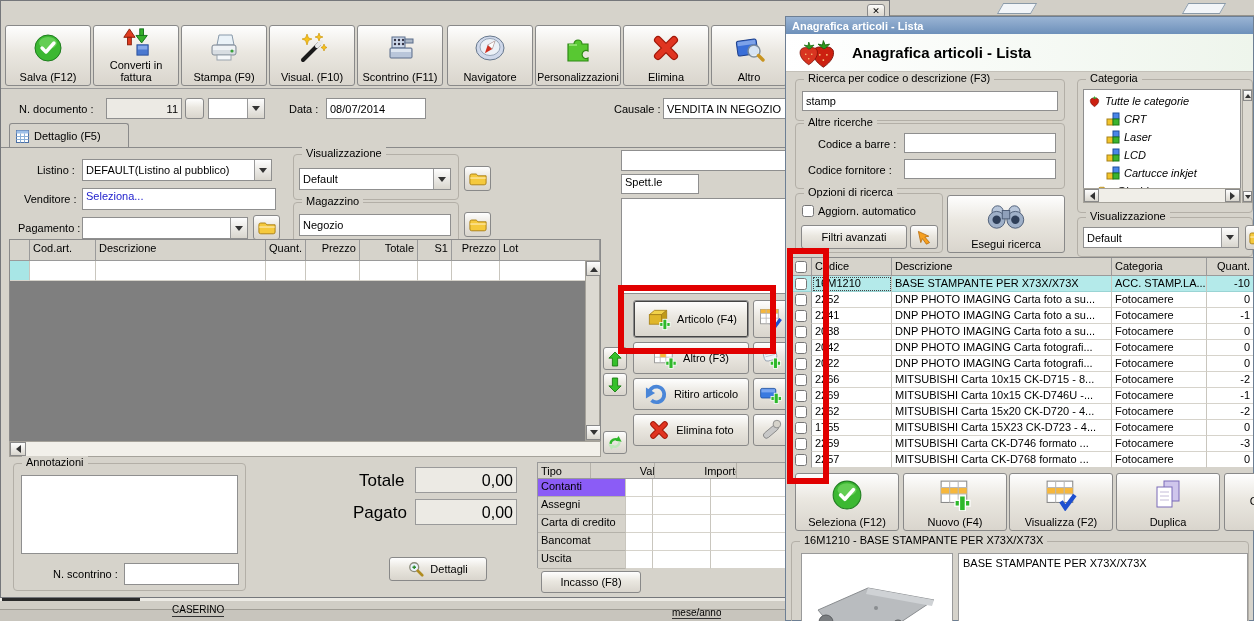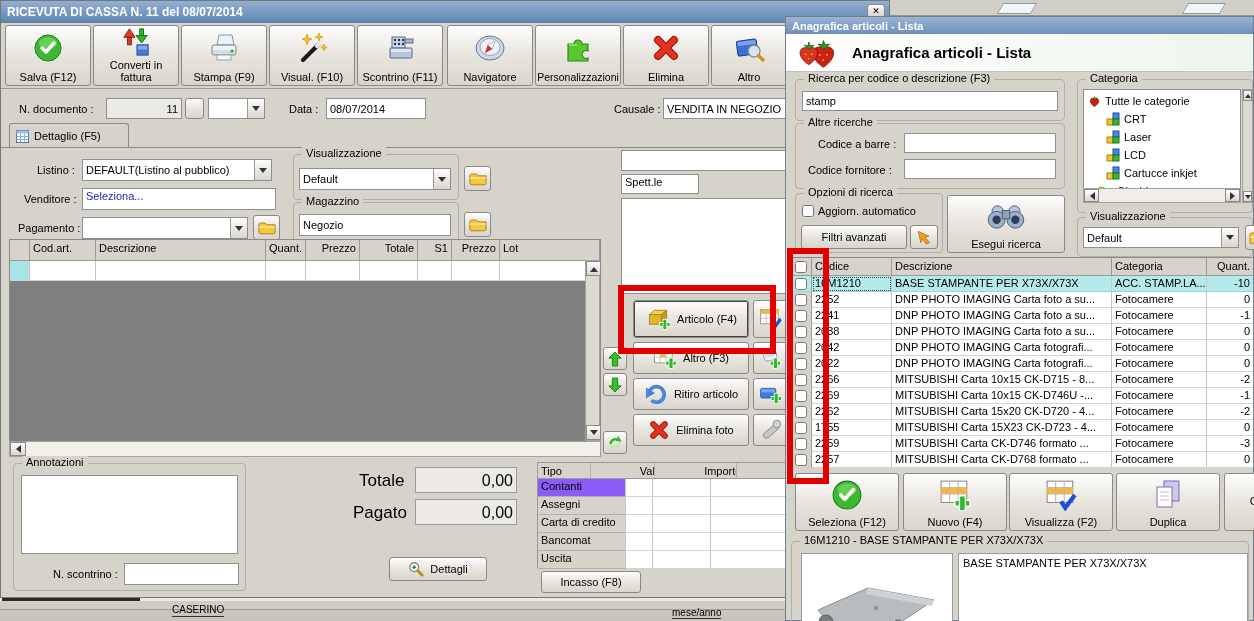--- a/index.html
+++ b/index.html
@@ -52,23 +52,20 @@
 
   <div class="abs" style="left:0;top:598px;width:785px;height:23px;background:#c8c5bd;">
     <div class="abs" style="left:0;top:0;width:785px;height:3px;background:#eceae4;"></div>
     <div class="abs" style="left:2px;top:0;width:138px;height:3px;background:#2a2a2a;"></div>
     <div class="abs" style="left:0;top:3px;width:785px;height:9px;background:#d0cdc5;border-bottom:1px solid #a09d95;"></div>
     <div class="abs lbl" style="left:172px;top:6px;font-size:10px;border-bottom:1px solid #333;height:13px;overflow:hidden;">CASERINO</div>
     <div class="abs lbl" style="left:672px;top:9px;font-size:10px;border-bottom:1px solid #333;height:12px;overflow:hidden;">mese/anno</div>
   </div>
 
   <div class="win" style="left:0;top:0;width:890px;height:598px;z-index:10;">
-    <div class="titlebar" style="height:22px;font-size:12px;">
-      <span>RICEVUTA DI CASSA N. 11 del 08/07/2014</span>
-    </div>
     <div class="abs btn" style="left:866px;top:3px;width:18px;height:14px;font-size:9px;">✕</div>
 
     <div class="abs" style="left:0;top:22px;width:890px;height:66px;border-bottom:1px solid #9a9a9a;">
       <div class="btn tbtn abs" style="left:4px;top:2px;width:86px;height:61px;">
         <span class="ic">
             <svg width="30" height="30" viewBox="0 0 30 30">
               <circle cx="15" cy="15" r="13" fill="#3cb832" stroke="#1e7d1e"></circle>
               <ellipse cx="15" cy="10" rx="9" ry="6" fill="#7fdc6d" opacity=".6"></ellipse>
               <path d="M9 15l4 4 8-9" stroke="#fff" stroke-width="3.4" fill="none" stroke-linecap="round" stroke-linejoin="round"></path>
             </svg>
@@ -559,21 +556,21 @@
             <circle cx="32" cy="18" r="4.5" fill="#2e3e58"></circle>
             <rect x="18" y="8" width="8" height="9" fill="#8fa0ba" stroke="#4a5a74"></rect>
           </svg>
         </span>
       <span class="tl">Esegui ricerca</span>
     </div>
 
     <div class="gb" style="left:291px;top:62px;width:176px;height:134px;">
       <span class="gbl">Categoria</span>
     </div>
-    <div class="abs" style="left:297px;top:72px;width:158px;height:114px;background:#fff;border:1px solid #8f8f8f;overflow:hidden;padding:2px 0 0 4px;">
+    <div class="abs" style="left:297px;top:72px;width:158px;height:114px;background:#fff;border:1px solid #8f8f8f;overflow:hidden;padding:2px 0 0 4px;font-style:italic;">
       <div class="treeitem">
         <span>
             <svg width="13" height="13" viewBox="0 0 32 36">
               <path d="M16 32C7 26 3 19 5 13c2-4 8-5 11-2 3-3 9-2 11 2 2 6-2 13-11 19z" fill="#cc2010" stroke="#7a0e06" stroke-width="2"></path>
               <path d="M16 11l-6-5 5 1 1-5 2 5 5-1-5 5z" fill="#2e9a1e"></path>
             </svg>
           </span>
         <span>Tutte le categorie</span>
       </div>
       <div class="treeitem" style="padding-left:18px;">

